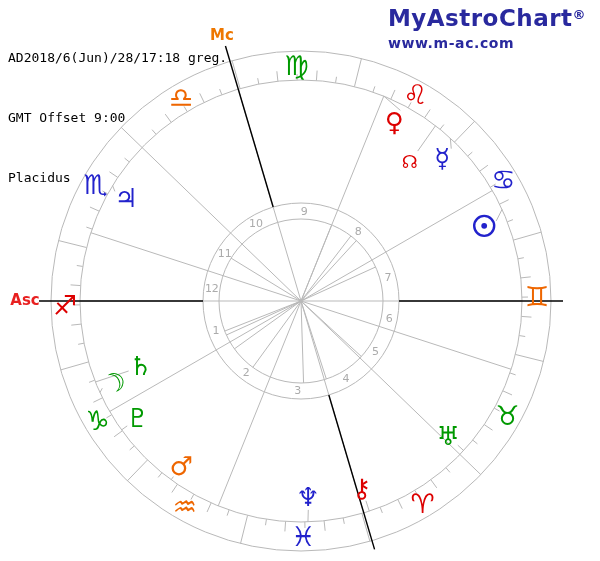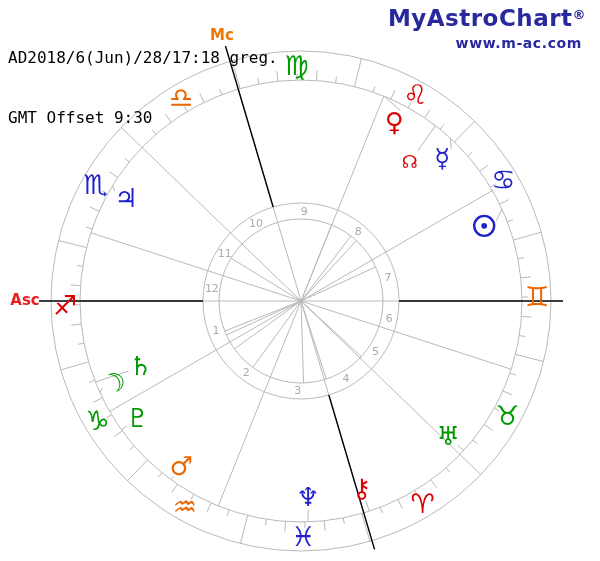--- a/index.html
+++ b/index.html
@@ -4,33 +4,34 @@
 <style>
   html,body{margin:0;padding:0;}
   body{
     width:600px;height:561px;position:relative;background:#ffffff;
     font-family:"DejaVu Sans",sans-serif;overflow:hidden;
   }
   #chart-svg{position:absolute;left:0;top:0;}
   .info-panel{
     position:absolute;left:8px;top:8px;
     font-family:"DejaVu Sans Mono",monospace;
-    font-size:16px;line-height:20px;color:#000;white-space:pre;z-index:2;
+    font-size:13px;line-height:20px;color:#000;white-space:pre;z-index:2;
   }
-  .logo{position:absolute;top:5px;right:14px;text-align:right;color:#29299e;z-index:2;}
+  .logo{position:absolute;top:5px;right:14px;color:#29299e;z-index:2;}
   .logo-title{font-family:"DejaVu Sans",sans-serif;font-weight:bold;font-size:23px;letter-spacing:.5px;}
   .logo-title .reg{font-size:13px;vertical-align:7px;font-weight:bold;}
   .logo-url{font-family:"DejaVu Sans",sans-serif;font-weight:bold;font-size:14px;letter-spacing:.6px;margin-top:4px;margin-right:4px;}
 </style>
 </head>
 <body>
 
 <div class="info-panel">
   <div>AD2018/6(Jun)/28/17:18 greg.</div>
-  <div>GMT Offset 9:30</div>
+  <div>GMT Offset 9:00</div>
+  <div>Placidus</div>
 </div>
 
 <div class="logo">
   <div class="logo-title"><span>MyAstroChart</span><span class="reg">®</span></div>
   <div class="logo-url">www.m-ac.com</div>
 </div>
 
 <div id="chart-holder">
     <svg width="600" height="561" id="chart-svg">
       <circle cx="301" cy="301" r="250" fill="none" stroke="#b9b9b9" stroke-width="1"></circle>

